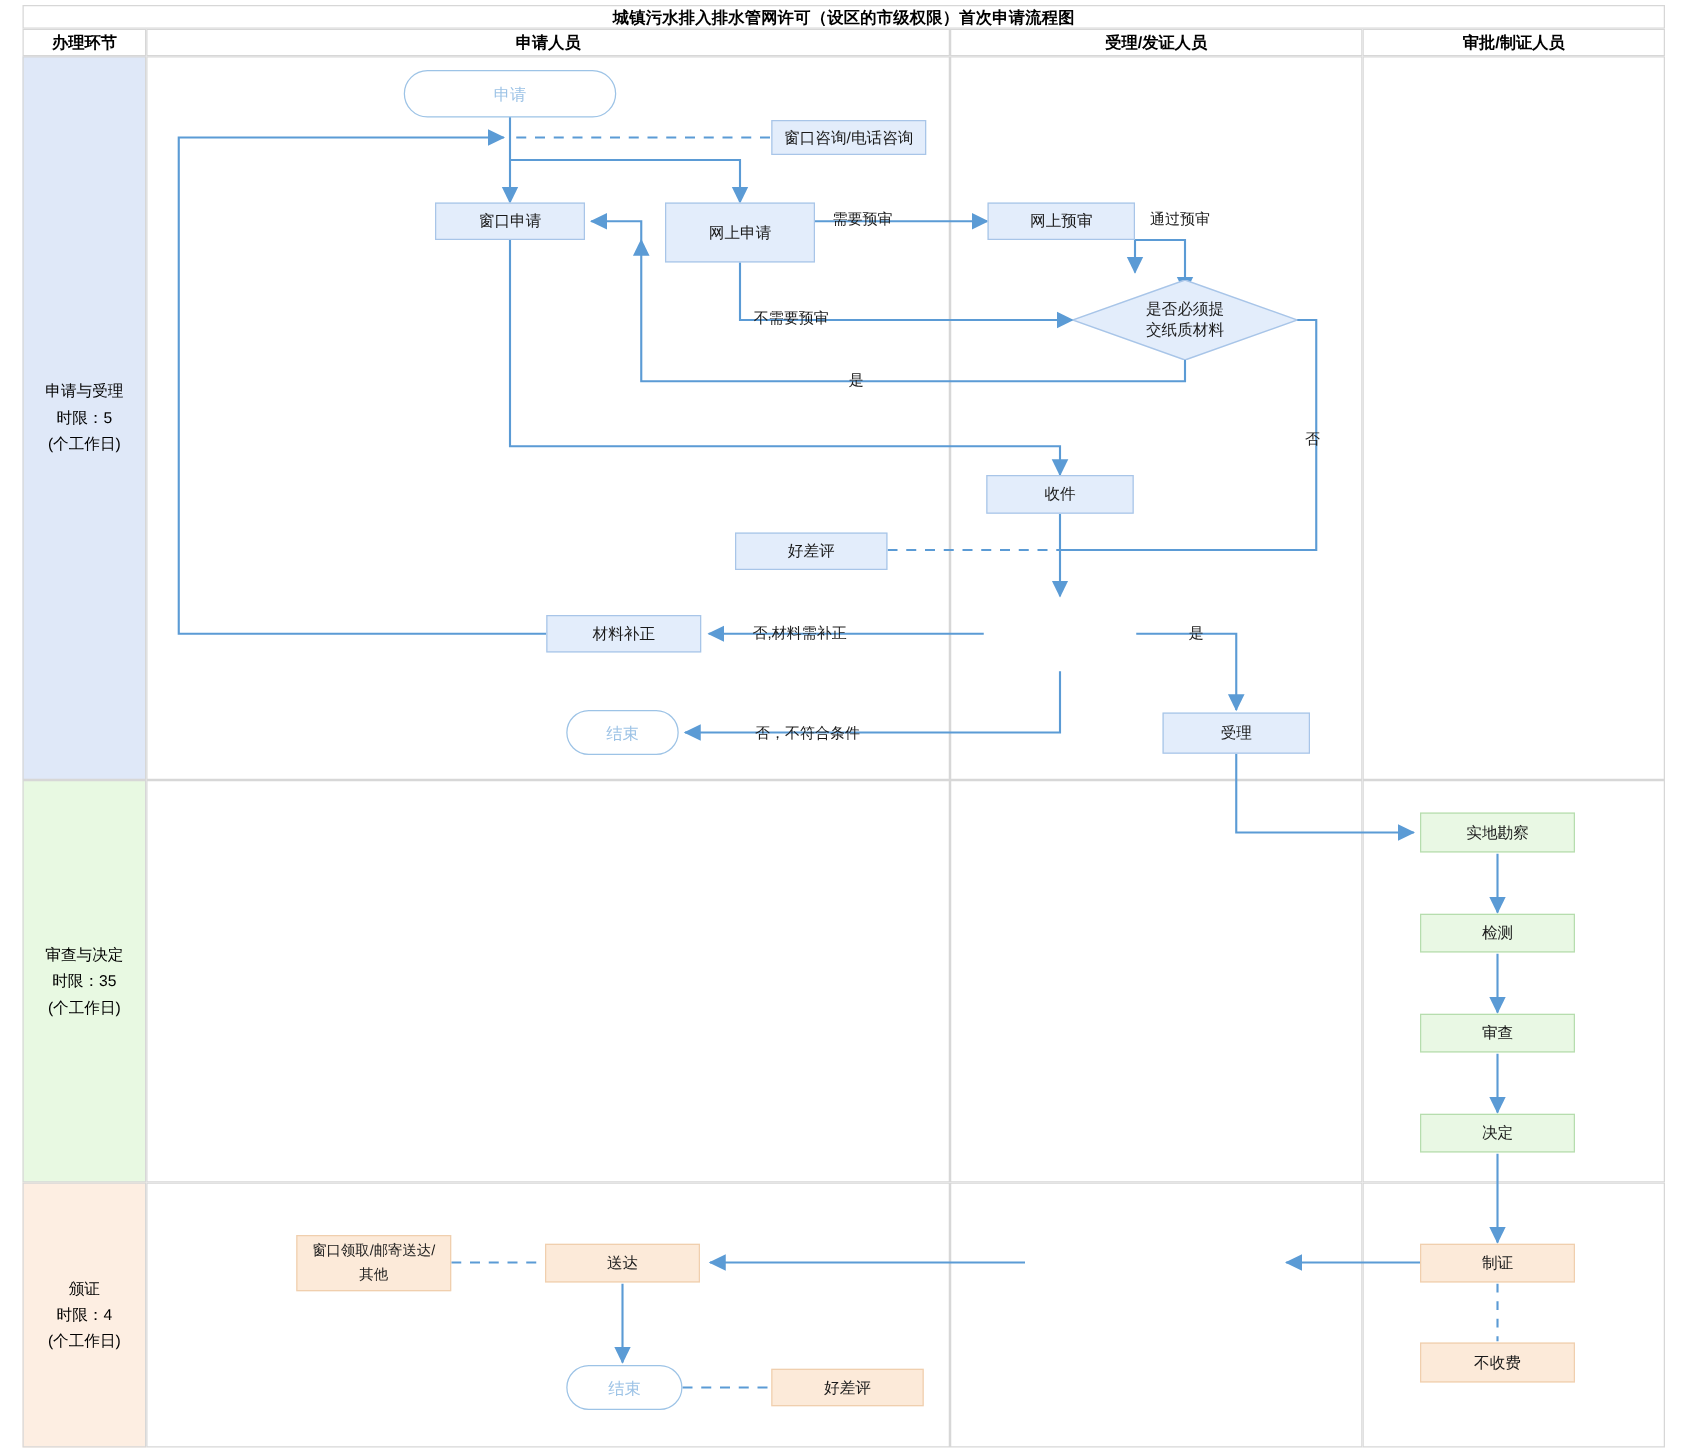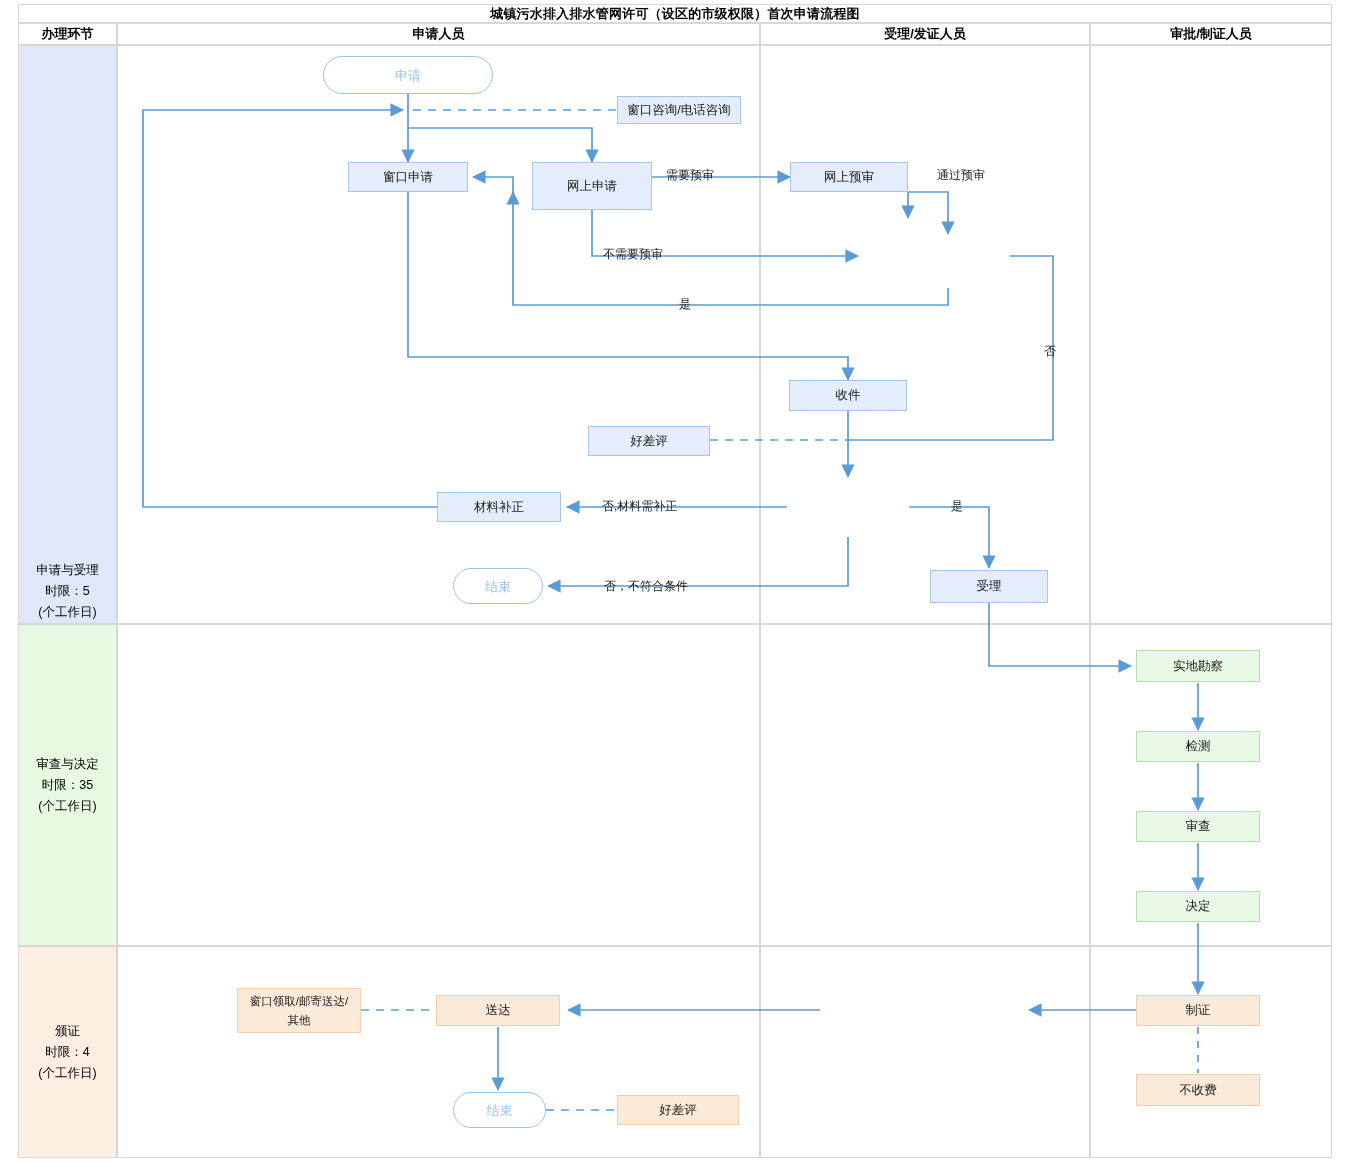--- a/index.html
+++ b/index.html
@@ -48,21 +48,21 @@
     border: 1px solid #d7d7d7;
     background: #ffffff;
   }
   .stage {
     position: absolute;
     border: 1px solid #d7d7d7;
     display: flex; align-items: center; justify-content: center;
     text-align: center;
     font-size: 12.5px; color: #000; line-height: 21px;
   }
-  .stage.s1 { background: #dfe8f8; align-items: flex-end; }
+  .stage.s1 { background: #dfe8f8; }
   .stage.s2 { background: #e8f9e2; }
   .stage.s3 { background: #fdeee2; }
 
   
   .node {
     position: absolute;
     display: flex; align-items: center; justify-content: center;
     text-align: center;
     font-size: 12.5px;
     line-height: 17px;
@@ -253,20 +253,29 @@
   </div>
 
   <div class="node rect" style="left:532px; top:162px; width:120px; height:48px;">
     <span>网上申请</span>
   </div>
 
   <div class="node rect" style="left:790px; top:162px; width:118px; height:30px;">
     <span>网上预审</span>
   </div>
 
+  <div class="node diamond" style="left:858px; top:224px; width:180px; height:64px;">
+    <svg class="diamond-shape" viewBox="0 0 180 64" preserveAspectRatio="none">
+      <polygon points="90,0 180,32 90,64 0,32" fill="#e3edfb" stroke="#a8c5e8" stroke-width="1.2"></polygon>
+    </svg>
+    <div class="diamond-label">
+      <div>是否必须提</div>
+      <div>交纸质材料</div>
+    </div>
+  </div>
 
   <div class="node rect" style="left:789px; top:380px; width:118px; height:31px;">
     <span>收件</span>
   </div>
 
   <div class="node rect" style="left:588px; top:426px; width:122px; height:30px;">
     <span>好差评</span>
   </div>
 
 
@@ -320,21 +329,21 @@
 
   <div class="node term" style="left:453px; top:1092px; width:93px; height:36px;">
     <span>结束</span>
   </div>
 
   <div class="node rect-orange" style="left:617px; top:1095px; width:122px; height:30px;">
     <span>好差评</span>
   </div>
 
   <div class="edge-label" style="left:666px; top:167px;font-family:Liberation Mono, monospace;">需要预审</div>
-  <div class="edge-label" style="left:920px; top:167px;margin-left:17px;">通过预审</div>
+  <div class="edge-label" style="left:920px; top:167px;">通过预审</div>
   <div class="edge-label" style="left:603px; top:246px;">不需要预审</div>
   <div class="edge-label" style="left:679px; top:296px;">是</div>
   <div class="edge-label" style="left:1044px; top:343px;">否</div>
   <div class="edge-label" style="left:951px; top:498px;">是</div>
   <div class="edge-label" style="left:602px; top:498px;">否,材料需补正</div>
   <div class="edge-label" style="left:604px; top:578px;">否，不符合条件</div>
 
 </div>
 
 </body></html>

